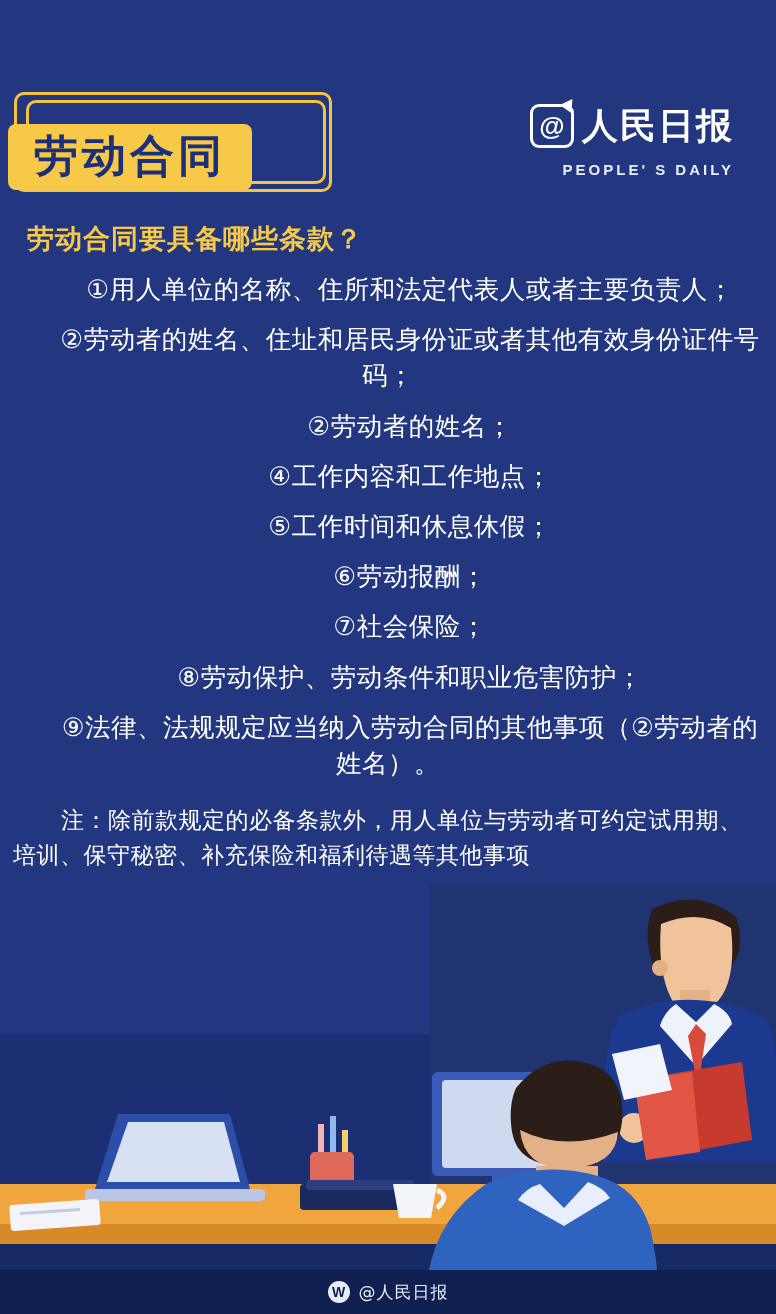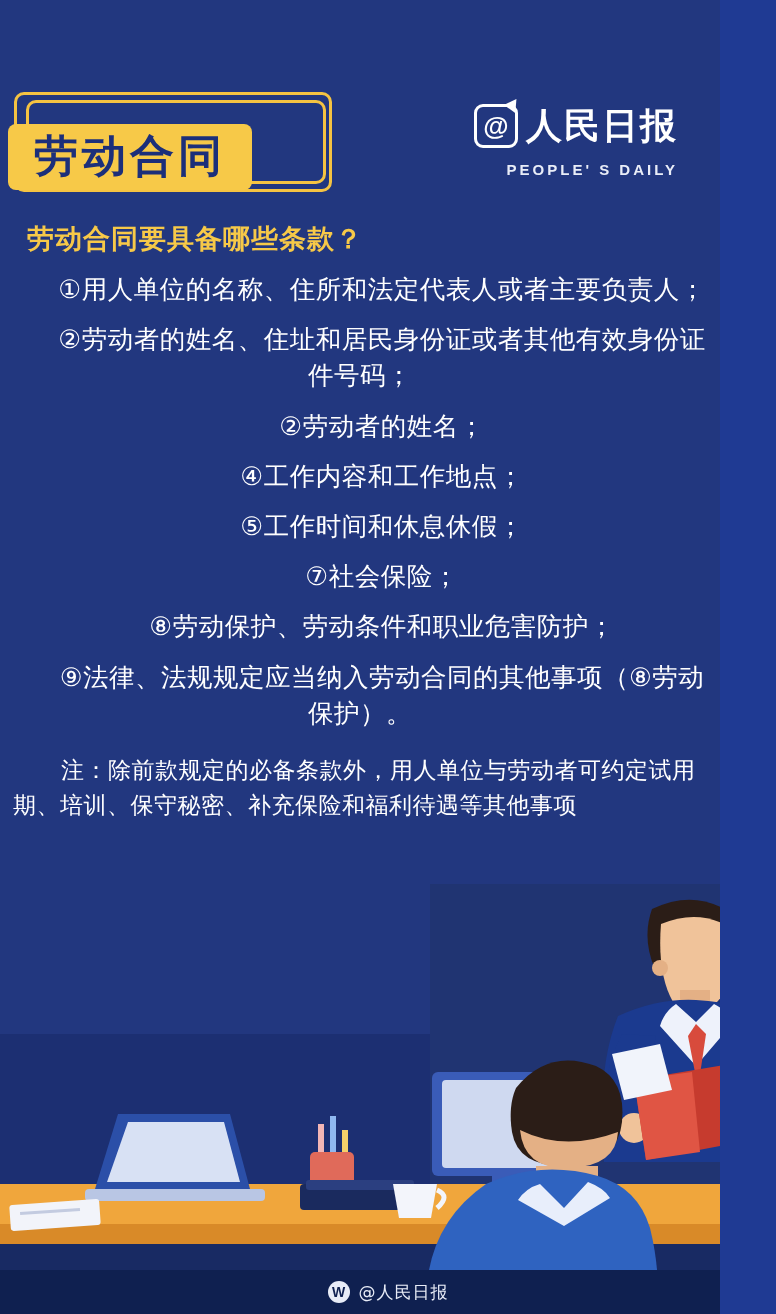--- a/index.html
+++ b/index.html
@@ -4,21 +4,21 @@
 <style>
   * { box-sizing: border-box; margin: 0; padding: 0; }
   html, body {
     width: 776px; height: 1314px;
     font-family: "Liberation Sans", "DejaVu Sans", sans-serif;
     background: #1f3a93;
     overflow: hidden;
   }
   .poster {
     position: relative;
-    width: 720px; height: 1314px;
+    width: 776px; height: 1314px;
     background: #22377f;
     overflow: hidden;
   }
 
   
   .header {
     position: relative;
     height: 215px;
   }
   .title-frame {
@@ -272,23 +272,24 @@
   </div>
 
   <div class="content">
     <div class="question">劳动合同要具备哪些条款？</div>
 
     <div class="clause">①用人单位的名称、住所和法定代表人或者主要负责人；</div>
     <div class="clause">②劳动者的姓名、住址和居民身份证或者其他有效身份证件号码；</div>
     <div class="clause">②劳动者的姓名；</div>
     <div class="clause">④工作内容和工作地点；</div>
     <div class="clause">⑤工作时间和休息休假；</div>
+    <div class="clause">⑥劳动报酬；</div>
     <div class="clause">⑦社会保险；</div>
     <div class="clause">⑧劳动保护、劳动条件和职业危害防护；</div>
-    <div class="clause">⑨法律、法规规定应当纳入劳动合同的其他事项（⑧劳动保护）。</div>
+    <div class="clause">⑨法律、法规规定应当纳入劳动合同的其他事项（②劳动者的姓名）。</div>
 
     <div class="note">注：除前款规定的必备条款外，用人单位与劳动者可约定试用期、培训、保守秘密、补充保险和福利待遇等其他事项</div>
   </div>
 
   <div class="footer-bar">
     <div class="weibo-icon">W</div>
     <div class="footer-text">@人民日报</div>
   </div>
 
 </div>

